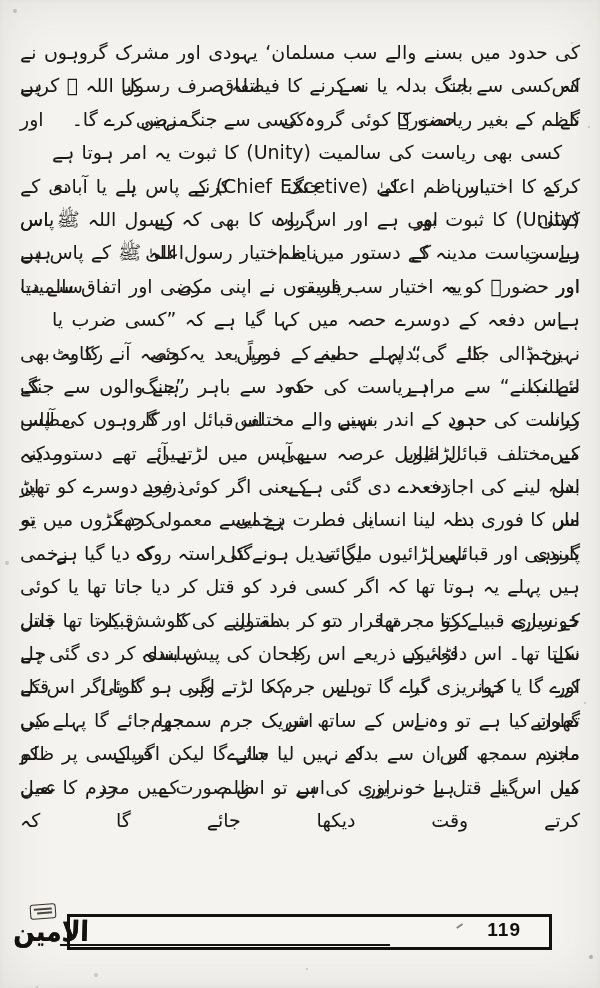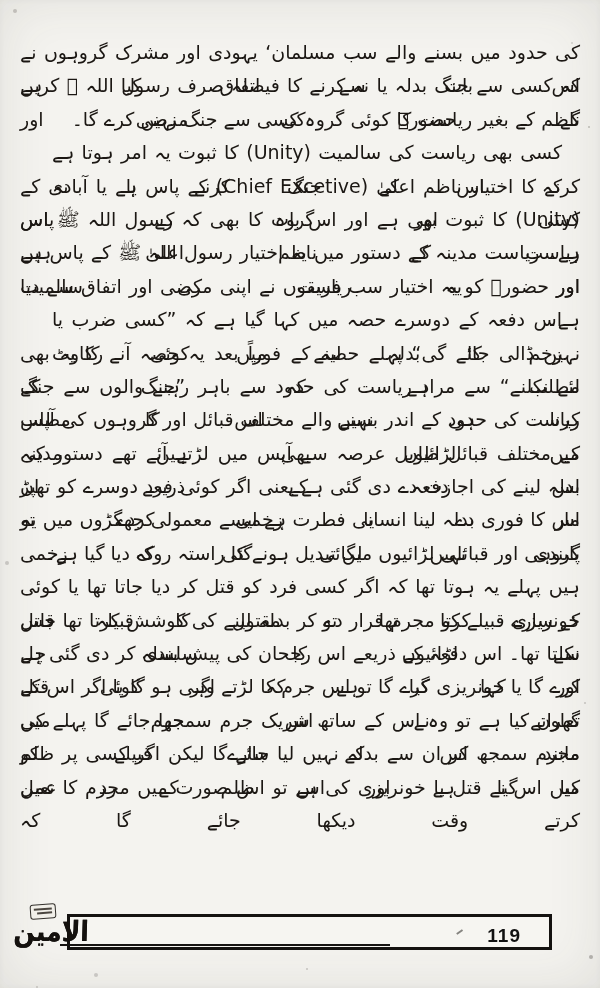--- a/index.html
+++ b/index.html
@@ -44,21 +44,21 @@
   }
   .line.indent{padding-right:18px;margin-left:32px;}
   .line.end{text-align-last:auto;}
   
   .footer-box{
     position:absolute;left:67px;top:914px;width:479px;height:30px;
     border:3px solid #141210;
     background:#f6f5f1;
   }
   .page-number{
-    position:absolute;right:28px;top:8px;
+    position:absolute;right:28px;top:2px;
     font-family:"Liberation Sans","DejaVu Sans",sans-serif;
     font-weight:bold;font-size:19px;letter-spacing:1px;color:#111;
   }
   .page-number::before{ 
     content:"";position:absolute;right:58px;top:6px;width:7px;height:1.5px;
     background:rgba(40,38,35,.55);transform:rotate(-35deg);
   }
   .footer-rule{
     position:absolute;left:60px;top:944px;width:330px;height:2px;
     background:#161412;

